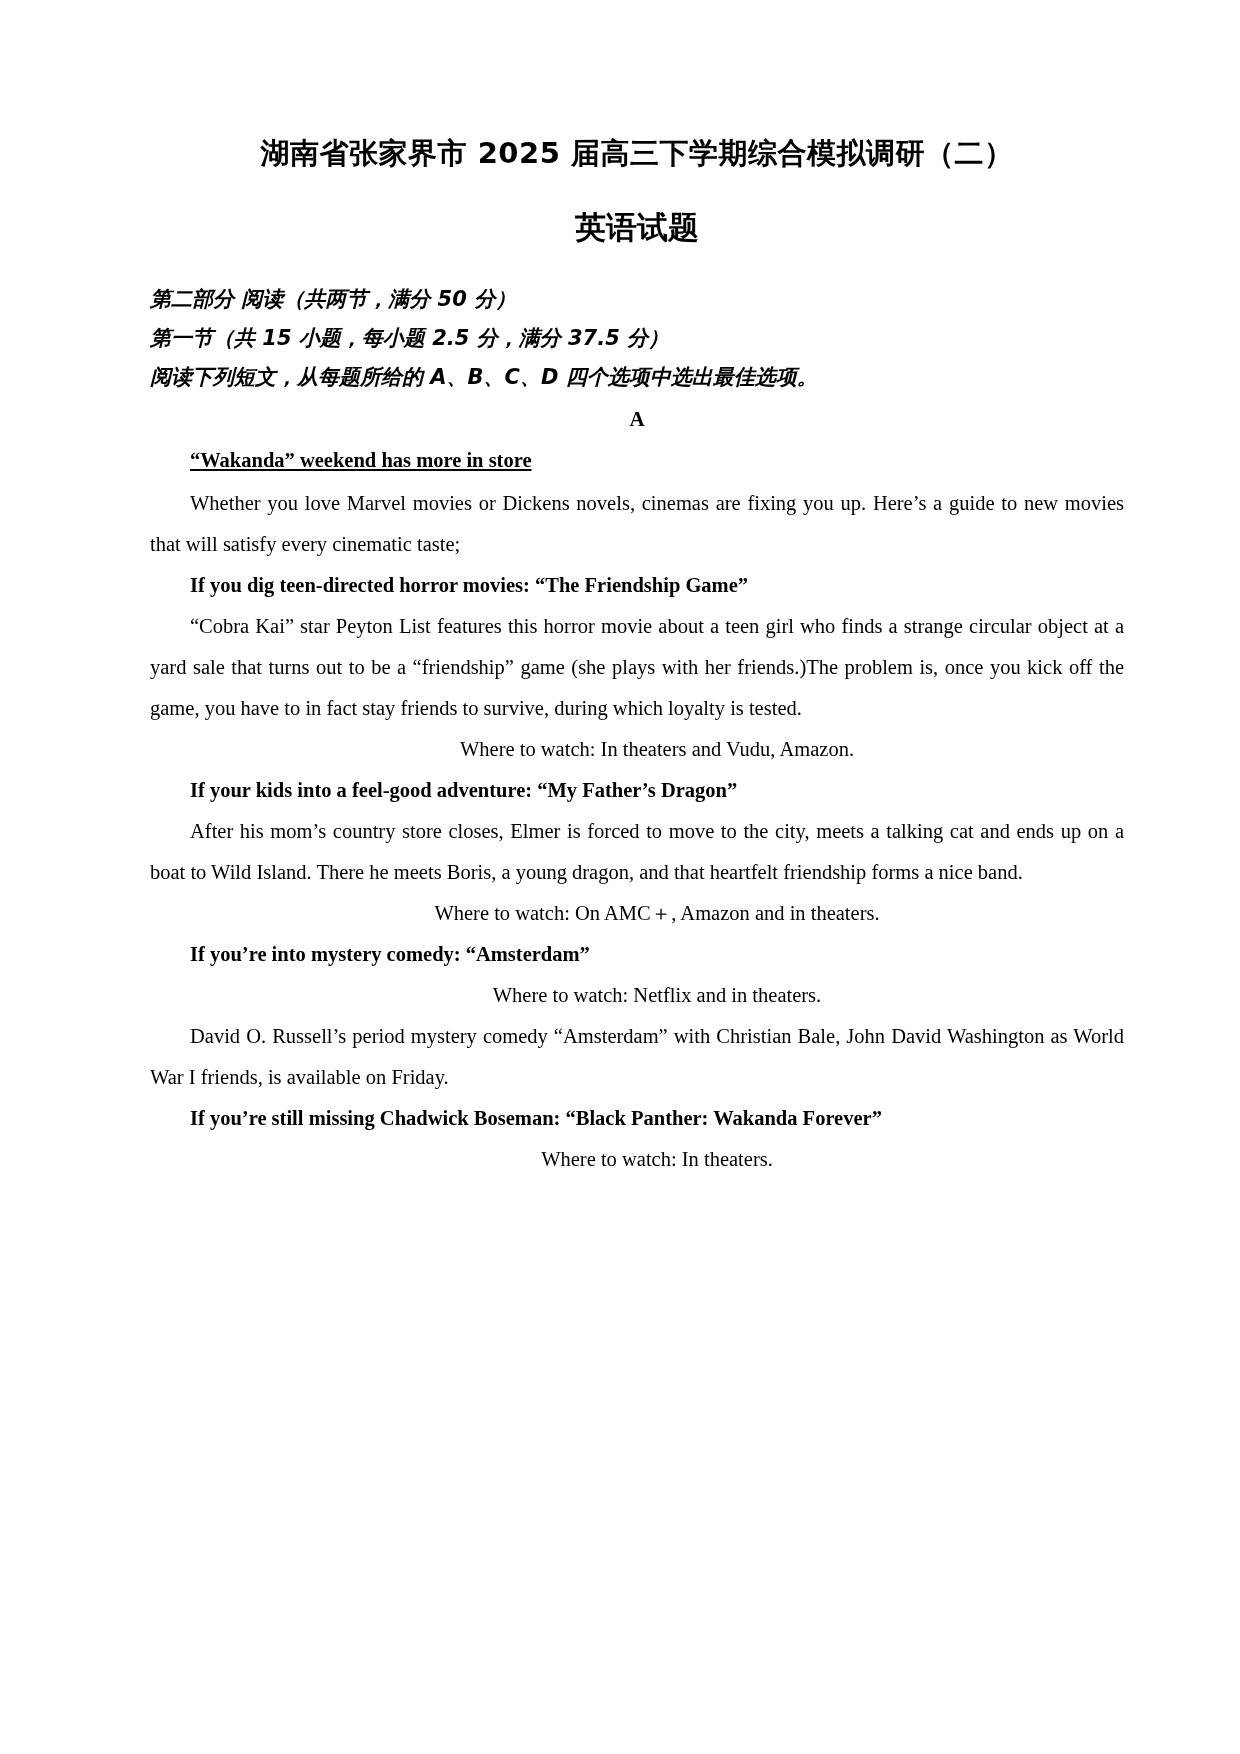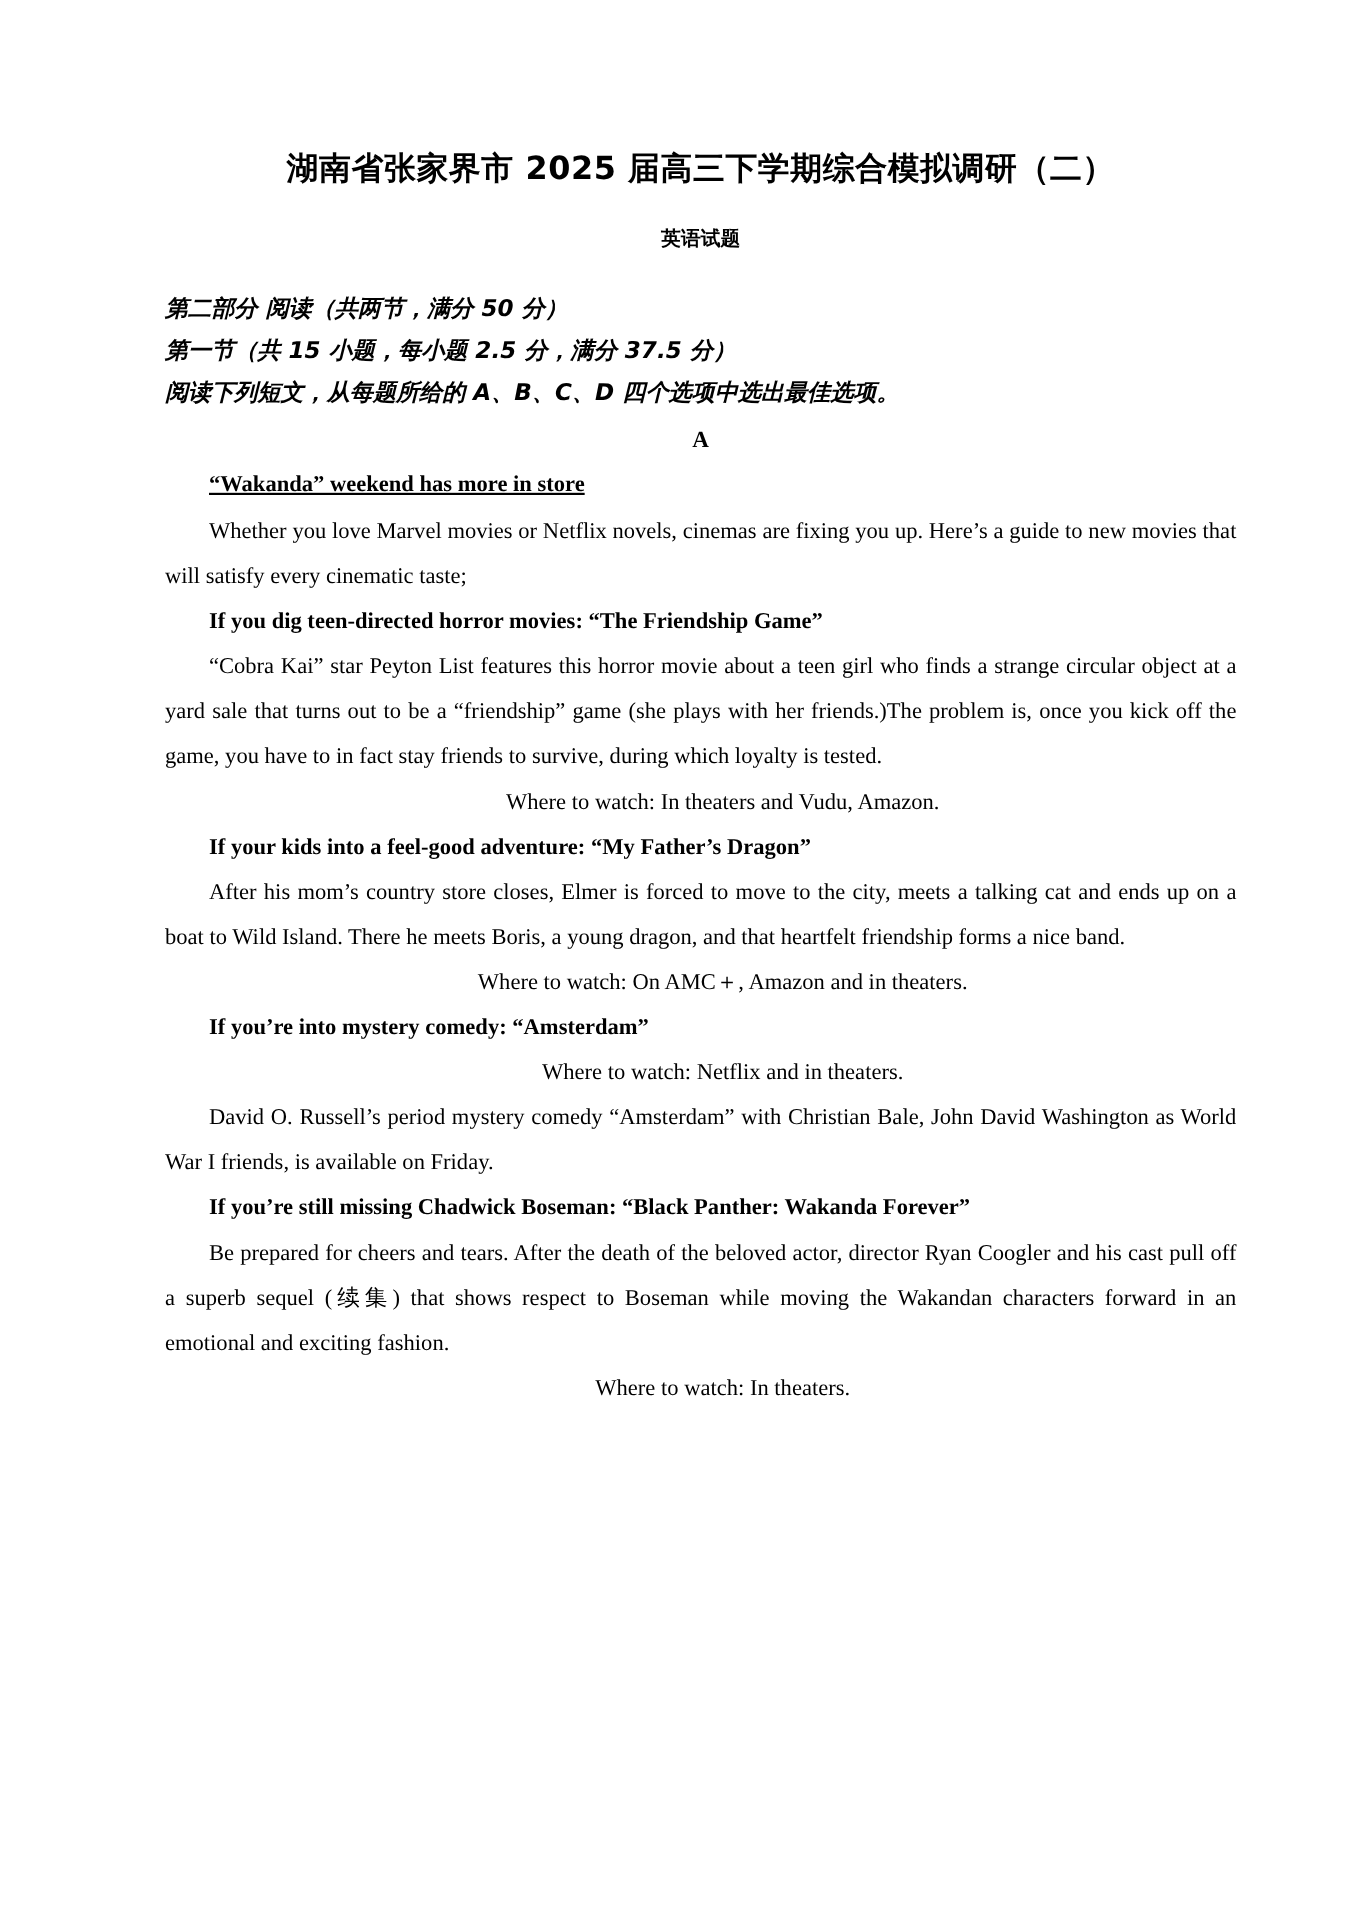--- a/index.html
+++ b/index.html
@@ -27,21 +27,21 @@
     font-weight: bold;
     font-size: 29px;
     line-height: 1.5;
     letter-spacing: 0.5px;
     margin: 0 0 28px 0;
   }
   .doc-subtitle {
     text-align: center;
     font-family: "DejaVu Sans", sans-serif;
     font-weight: bold;
-    font-size: 18px;
+    font-size: 31px;
     line-height: 1.5;
     margin: 0 0 30px 0;
   }
   .section-line {
     font-family: "DejaVu Sans", sans-serif;
     font-weight: bold;
     font-size: 21px;
     line-height: 1.85;
     margin: 0;
     text-align: left;
@@ -92,31 +92,30 @@
   <h1 class="doc-title">湖南省张家界市 2025 届高三下学期综合模拟调研（二）</h1>
   <h2 class="doc-subtitle">英语试题</h2>
 
   <p class="section-line">第二部分 阅读（共两节，满分 50 分）</p>
   <p class="section-line">第一节（共 15 小题，每小题 2.5 分，满分 37.5 分）</p>
   <p class="section-line">阅读下列短文，从每题所给的 A、B、C、D 四个选项中选出最佳选项。</p>
 
   <div class="letter-head">A</div>
 
   <p class="passage-title">“Wakanda” weekend has more in store</p>
-  <p class="para">Whether you love Marvel movies or Netflix novels, cinemas are fixing you up. Here’s a guide to new movies that will satisfy every cinematic taste;</p>
+  <p class="para">Whether you love Marvel movies or Dickens novels, cinemas are fixing you up. Here’s a guide to new movies that will satisfy every cinematic taste;</p>
 
   <p class="sub-head">If you dig teen-directed horror movies: “The Friendship Game”</p>
   <p class="para">“Cobra Kai” star Peyton List features this horror movie about a teen girl who finds a strange circular object at a yard sale that turns out to be a “friendship” game (she plays with her friends.)The problem is, once you kick off the game, you have to in fact stay friends to survive, during which loyalty is tested.</p>
   <p class="para nojustify">Where to watch: In theaters and Vudu, Amazon.</p>
 
   <p class="sub-head">If your kids into a feel-good adventure: “My Father’s Dragon”</p>
   <p class="para">After his mom’s country store closes, Elmer is forced to move to the city, meets a talking cat and ends up on a boat to Wild Island. There he meets Boris, a young dragon, and that heartfelt friendship forms a nice band.</p>
   <p class="para nojustify">Where to watch: On AMC＋, Amazon and in theaters.</p>
 
   <p class="sub-head">If you’re into mystery comedy: “Amsterdam”</p>
   <p class="para nojustify">Where to watch: Netflix and in theaters.</p>
   <p class="para">David O. Russell’s period mystery comedy “Amsterdam” with Christian Bale, John David Washington as World War I friends, is available on Friday.</p>
 
   <p class="sub-head">If you’re still missing Chadwick Boseman: “Black Panther: Wakanda Forever”</p>
-  <p class="para">Be prepared for cheers and tears. After the death of the beloved actor, director Ryan Coogler and his cast pull off a superb sequel (续集) that shows respect to Boseman while moving the Wakandan characters forward in an emotional and exciting fashion.</p>
   <p class="para nojustify">Where to watch: In theaters.</p>
 
 </div>
 
 </body></html>

